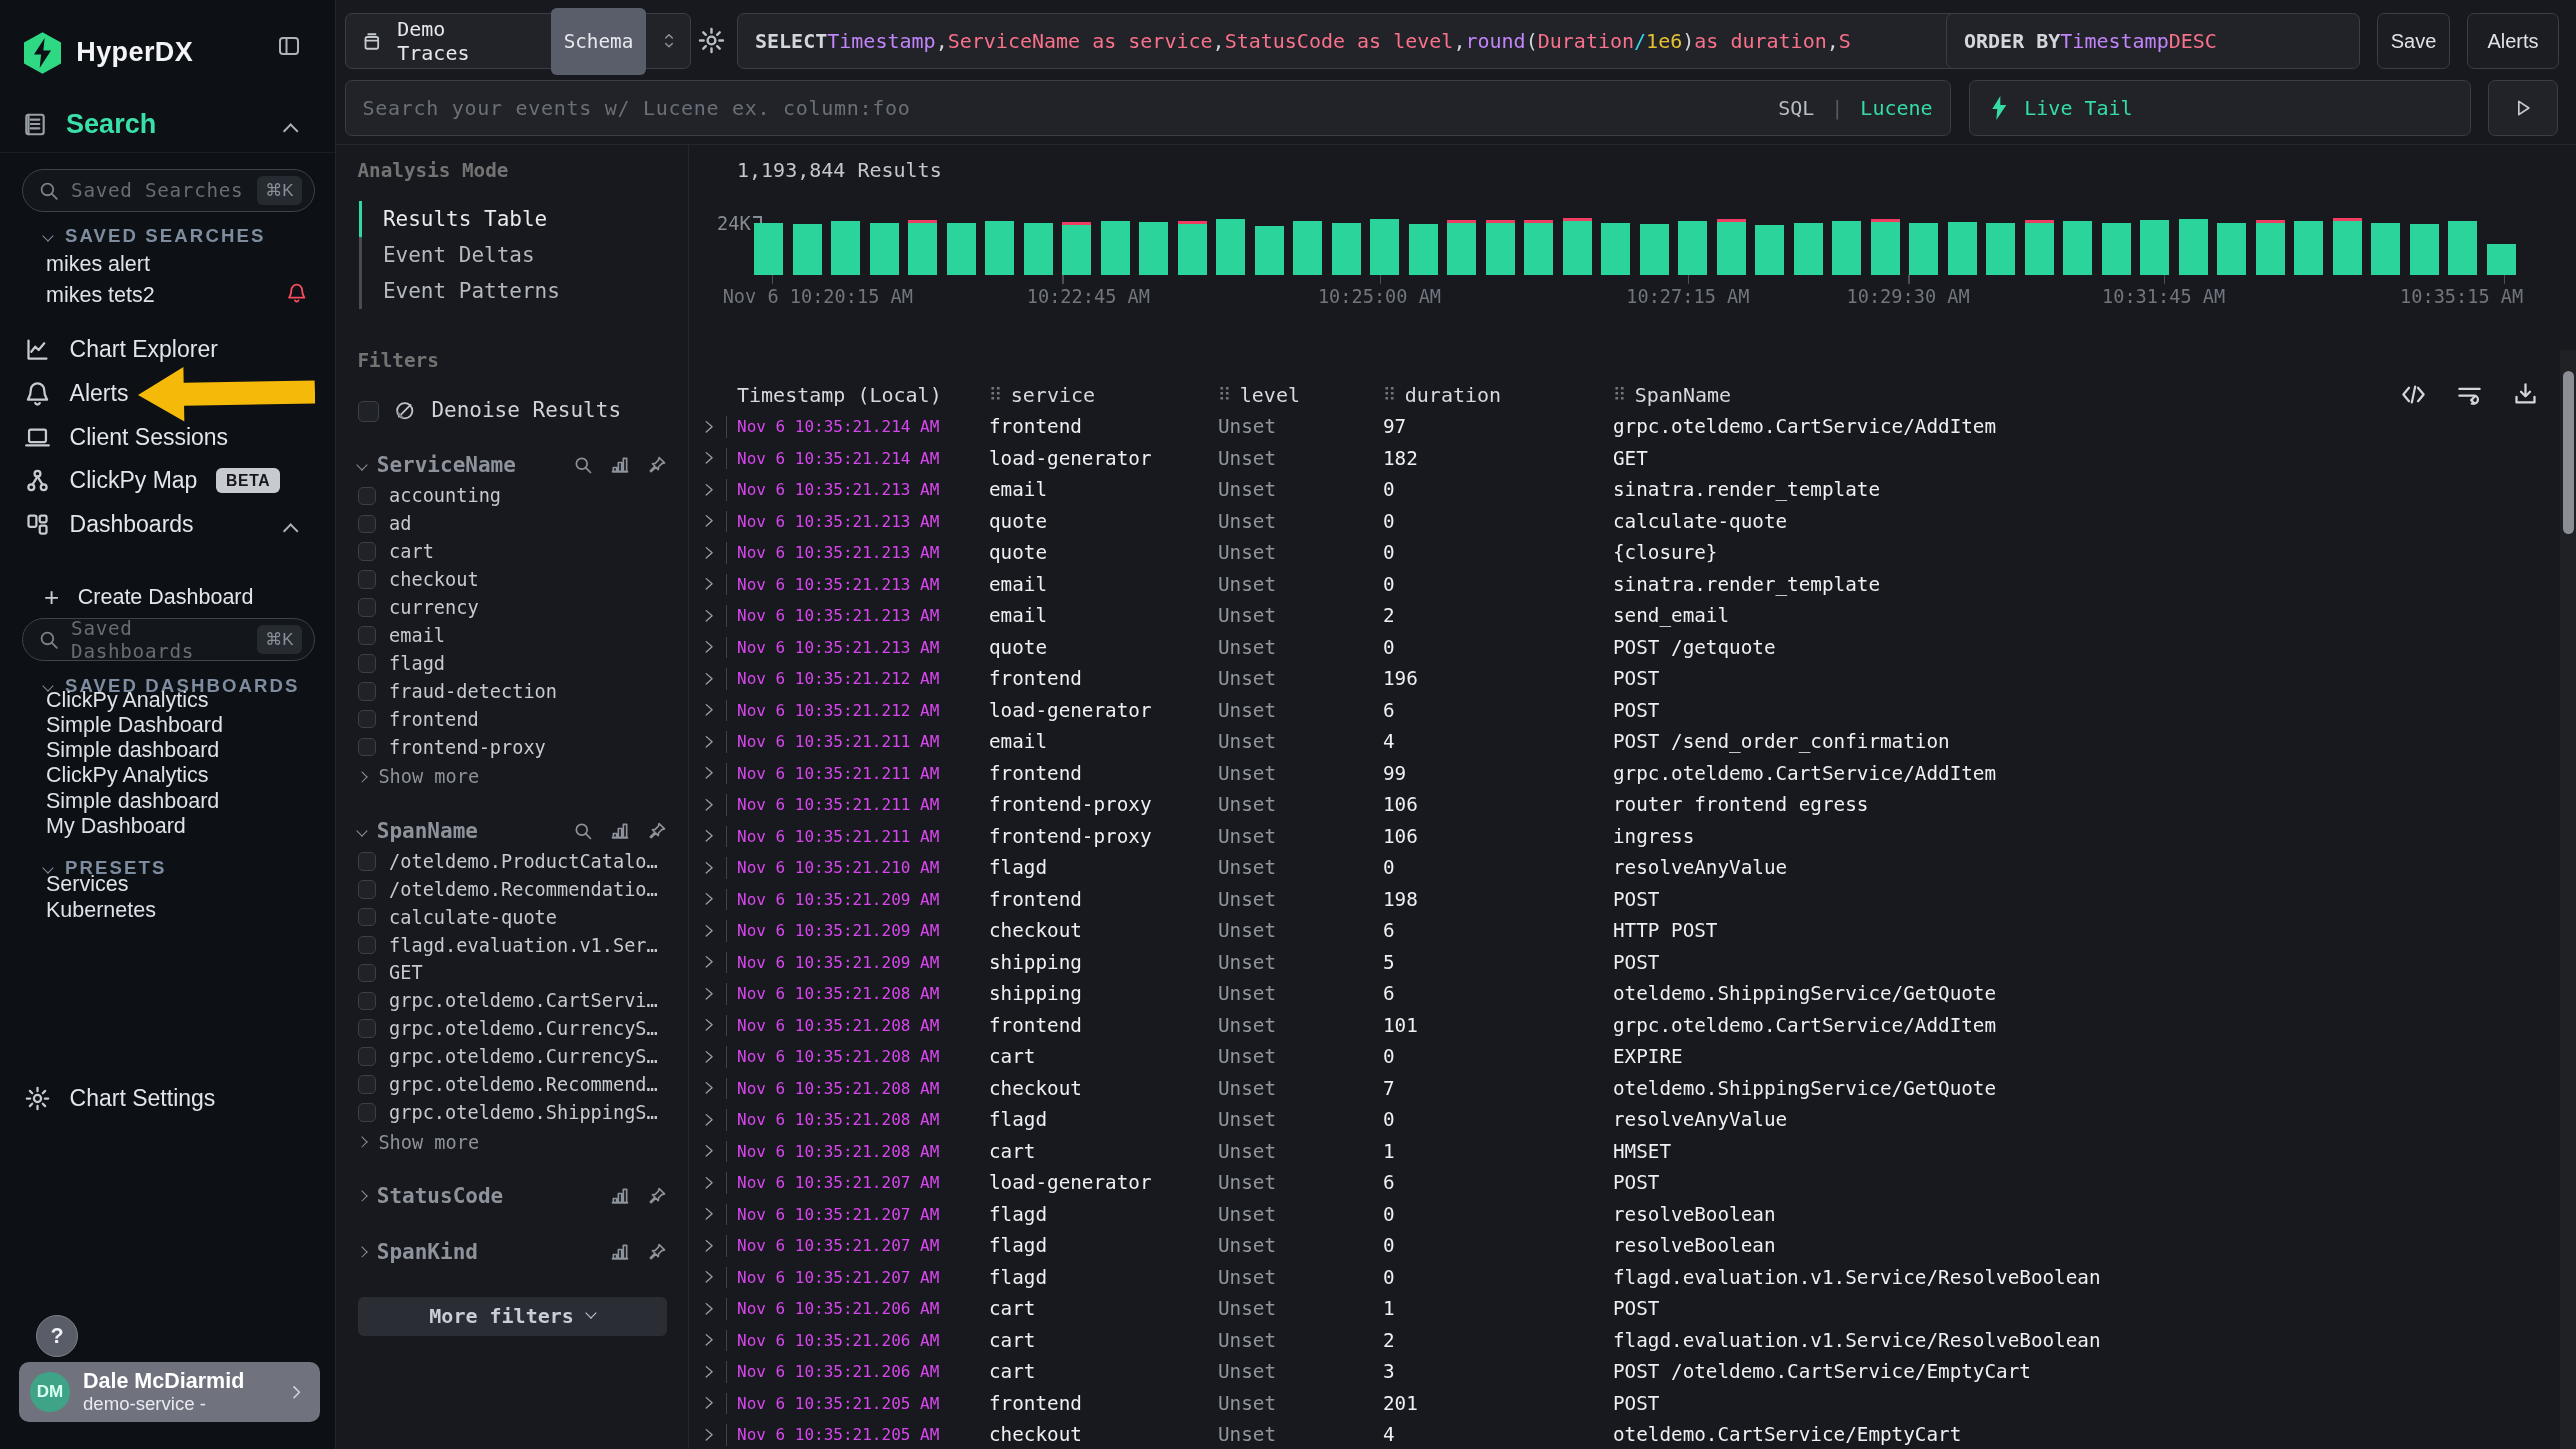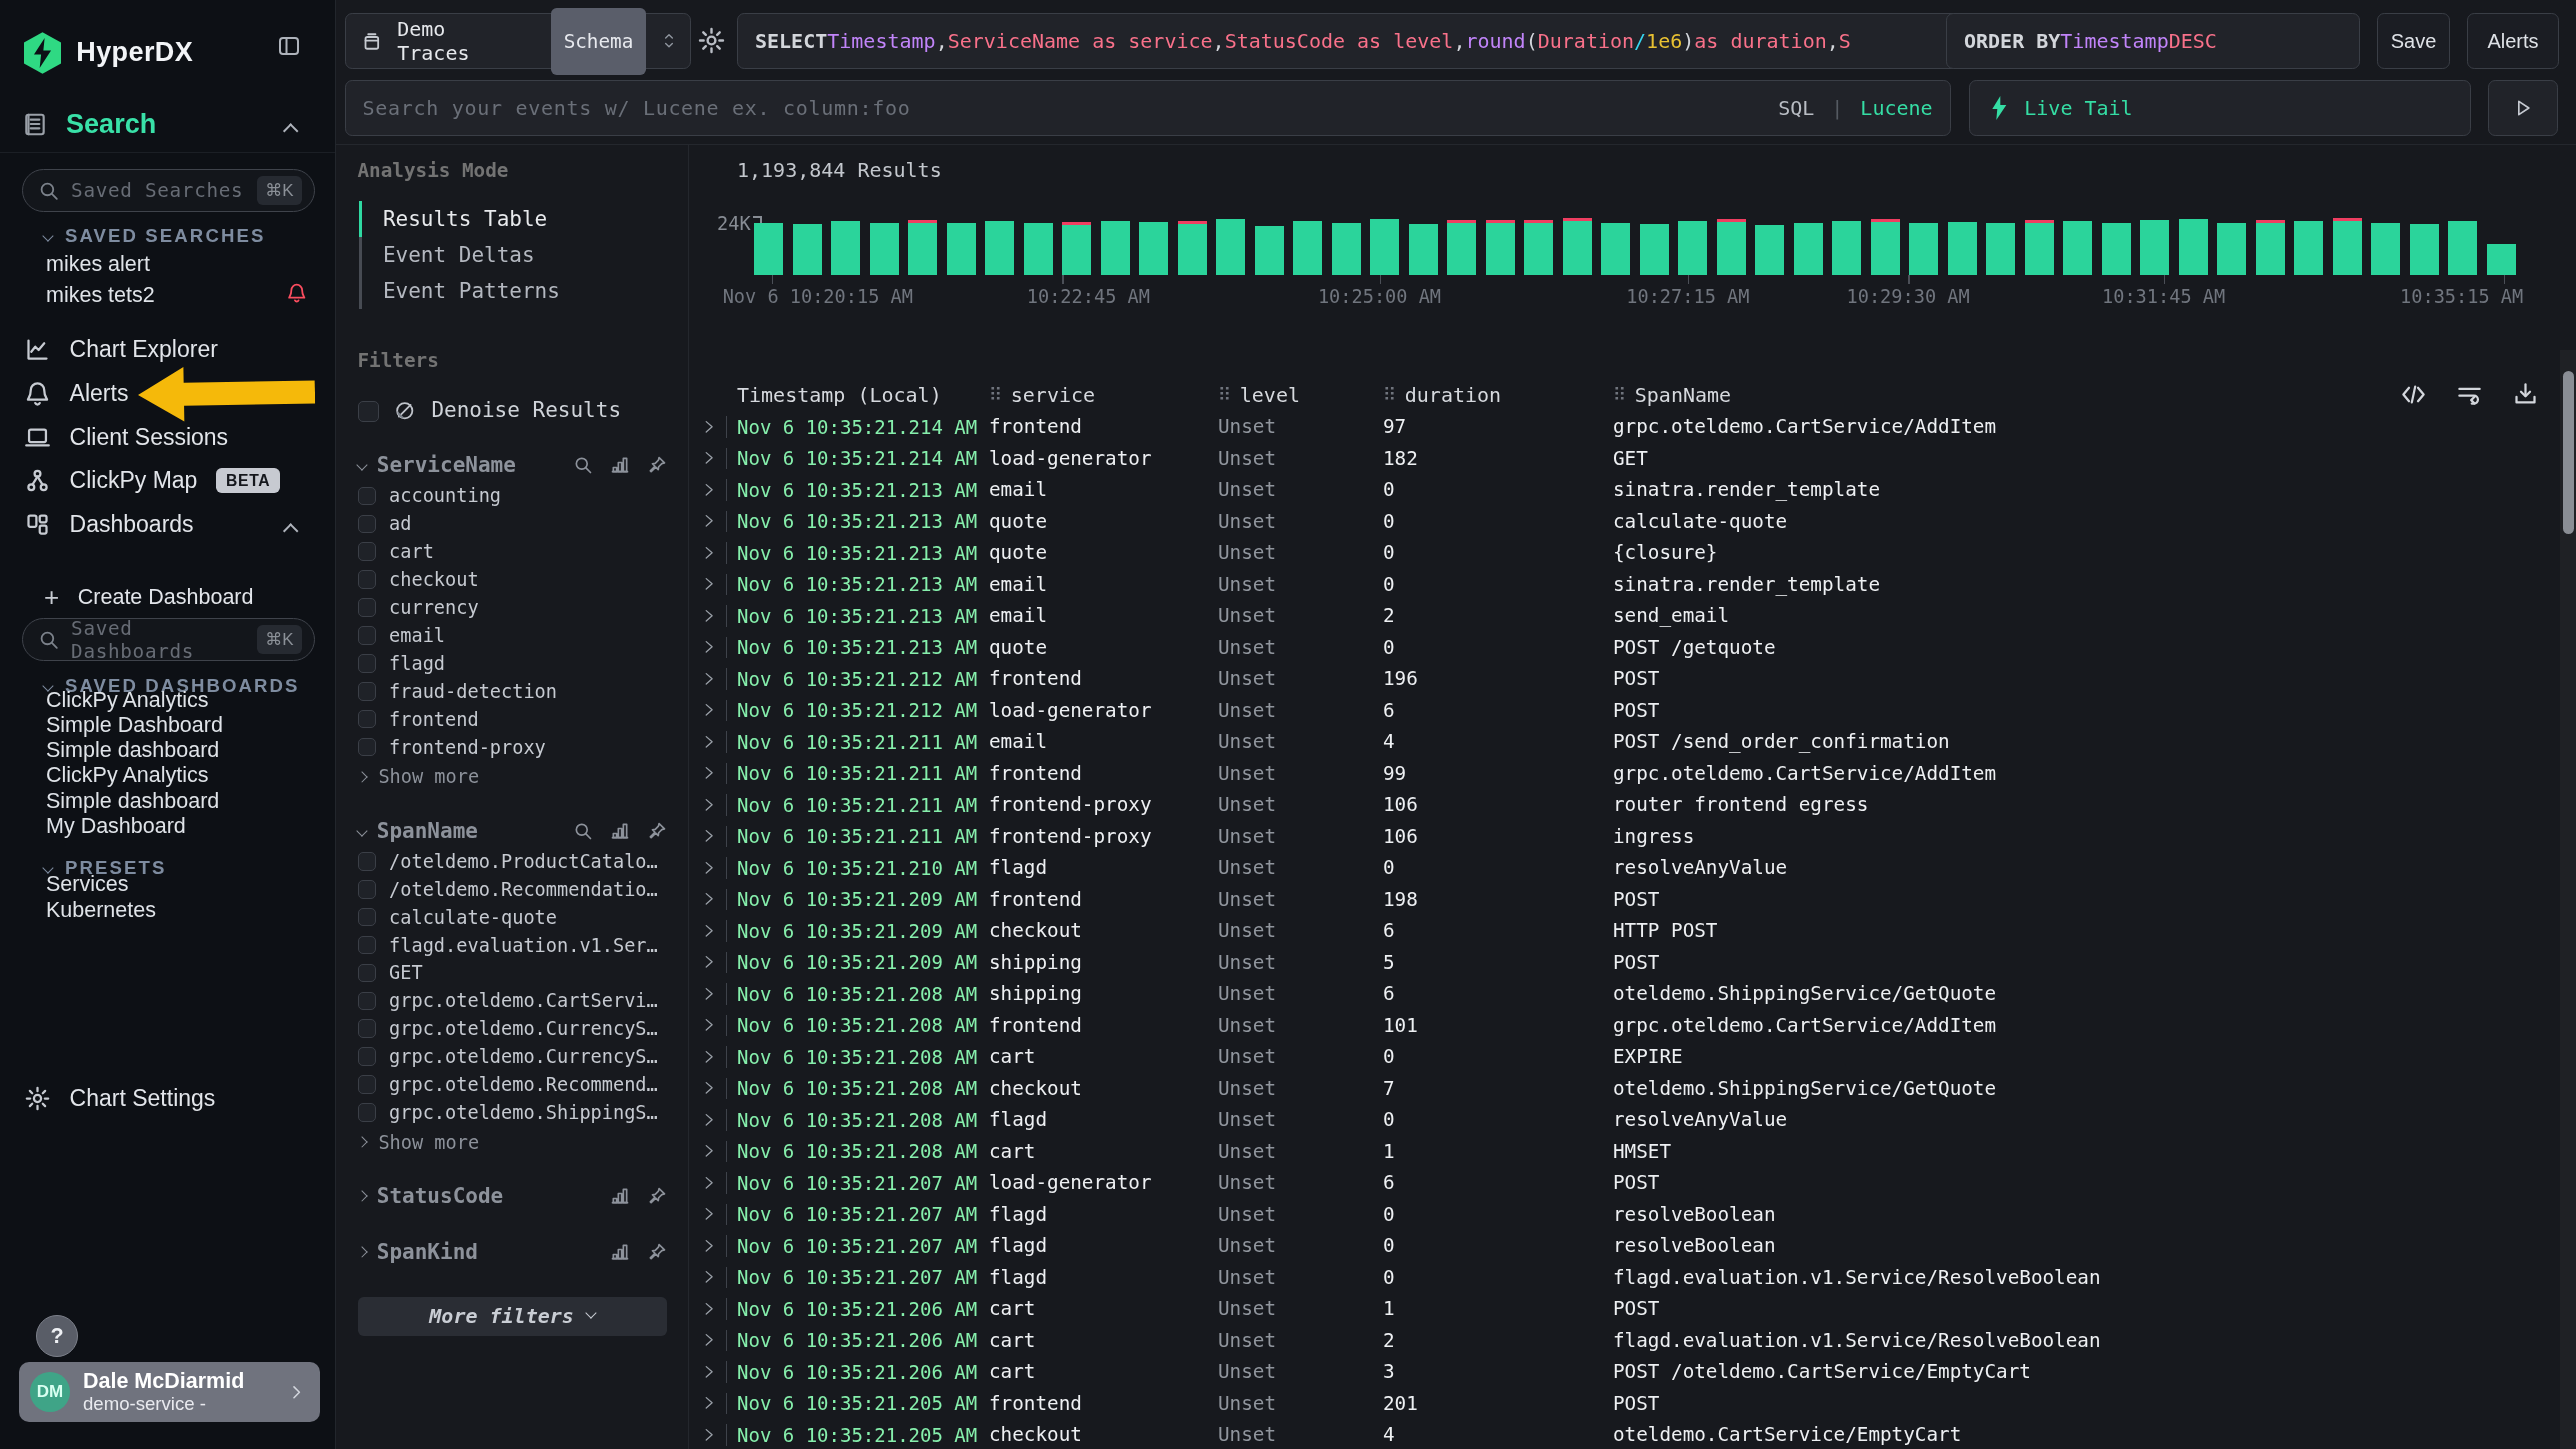--- a/index.html
+++ b/index.html
@@ -95,21 +95,21 @@
   .fgroup { margin-top:31.5px; }
   .fgroup-head { display:flex; align-items:center; gap:11.4px; color:#8d929b; }
   .fgroup-head .name { font-size:21px; font-weight:bold; flex:1; }
   .fgroup-head .gicons { display:flex; align-items:center; gap:17px; }
   .fitem { display:flex; align-items:center; gap:13px; margin-top:9.3px; height:18.6px; }
   .fitem .cbox { width:18.6px; height:18.6px; }
   .fitem .lbl { font-size:18.6px; color:#c6cad1; white-space:nowrap; overflow:hidden; }
   .show-more { display:flex; align-items:center; gap:13px; margin-top:10px; color:#8d929b; font-size:18.6px; }
   .more-filters { margin-top:33px; width:100%; height:39px; background:#2a2d34; border:none; border-radius:5.7px;
     color:#c9cdd4; font-size:20px; font-weight:bold; font-family:"DejaVu Sans Mono",monospace;
-    display:flex; align-items:center; justify-content:center; gap:13px;font-style:italic; }
+    display:flex; align-items:center; justify-content:center; gap:13px; }
 
   
   #results { position:absolute; left:691px; top:145px; width:1885px; height:1304px; }
   #result-count { position:absolute; left:46px; top:13px; font-size:20px; color:#c3c7cd; }
   #chart { position:absolute; left:63px; top:73px; width:1762px; height:57px; }
   #bars { position:absolute; inset:0; display:flex; align-items:flex-end; gap:9.3px; }
   .bar { flex:1; background:#2bd49b; position:relative; }
   .bar .cap { position:absolute; left:0; right:0; top:-2.9px; height:2.9px; background:#ef3e61; }
   #ymax { position:absolute; left:-37px; top:-5px; font-size:18.6px; color:#878c94; display:flex; align-items:flex-start; gap:2.9px;}
   #ymax .bracket { width:8.6px; height:13px; border-top:2.1px solid #878c94; border-right:2.1px solid #878c94; margin-top:2.9px;}
@@ -119,21 +119,21 @@
   .tick-label.left { transform:none; }
 
   #table { position:absolute; left:0; top:233px; width:1885px; }
   .trow { display:grid; grid-template-columns:46px 252px 229px 165px 230px auto; align-items:center; height:31.5px; }
   .thead { height:33px; color:#d6d9de; font-size:20px; position:relative; }
   .hcell { display:flex; align-items:center; gap:8.6px; white-space:nowrap; }
   .dots { color:#6f747d; font-size:18px; font-family:"DejaVu Sans",sans-serif; }
   .tbl-icons { position:absolute; right:37px; top:2.9px; display:flex; gap:29px; color:#d3d6dc; }
   .cell-exp { display:flex; align-items:center; justify-content:flex-end; padding-right:10px; gap:8.6px; color:#9aa0a8; }
   .grip { width:1.4px; height:21.5px; background:#3f434b; }
-  .c-ts { color:#86efac; font-size:19px; white-space:nowrap; }
+  .c-ts { color:#d946ef; font-size:16px; white-space:nowrap; }
   .c-svc { color:#eef0f3; font-size:19.3px; white-space:nowrap; }
   .c-lvl { color:#90959d; font-size:19.3px; }
   .c-dur { color:#eef0f3; font-size:19.3px; }
   .c-span { color:#eef0f3; font-size:19.3px; white-space:nowrap; overflow:hidden; }
 
   #vscroll-track { position:absolute; right:0; top:205px; width:15.7px; height:1099px; background:#1f2125; }
   #vscroll-thumb { position:absolute; right:2.1px; top:226px; width:10.7px; height:163px; border-radius:5.7px; background:#8a8e95; }
 </style>
 </head>
 <body>

